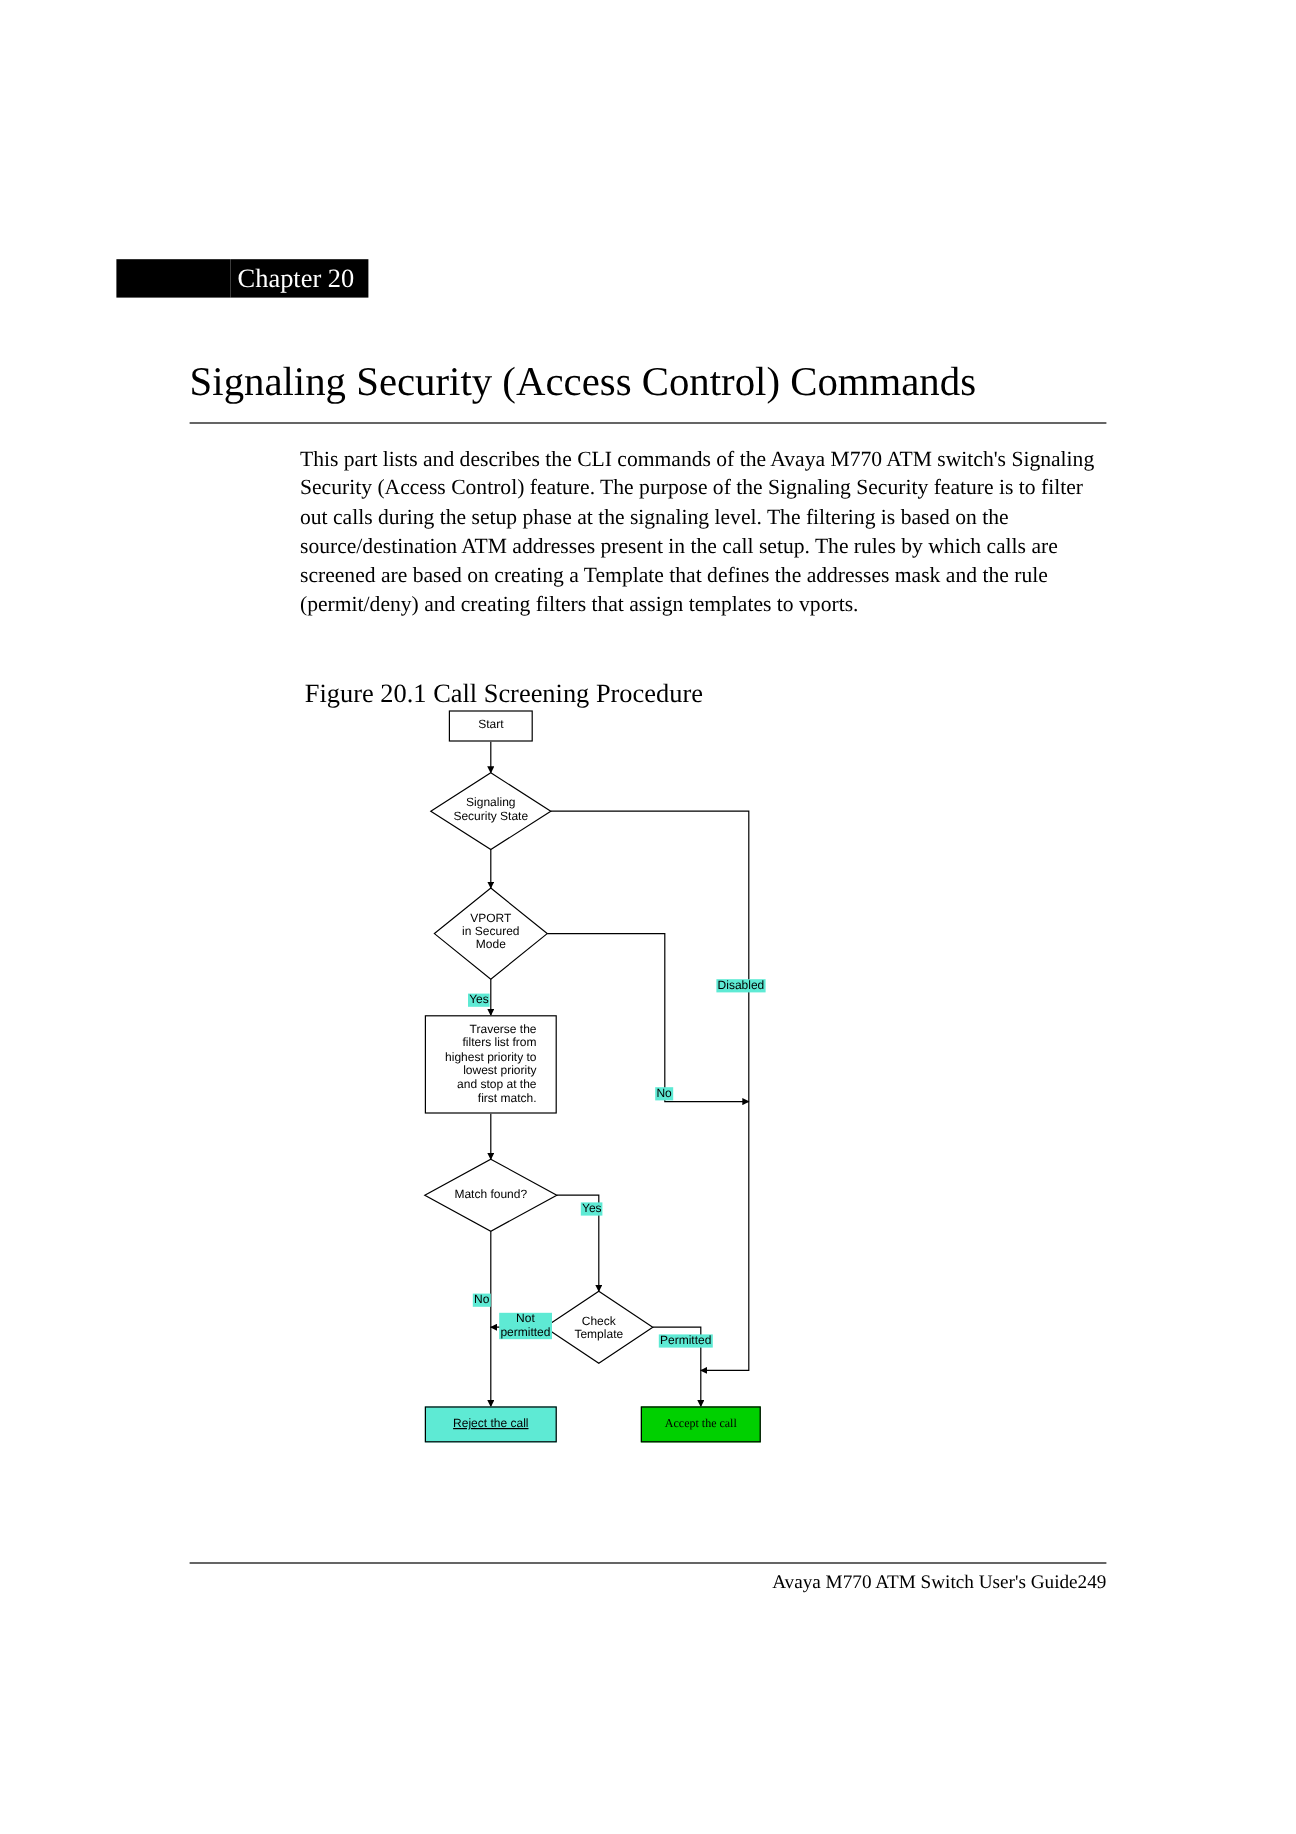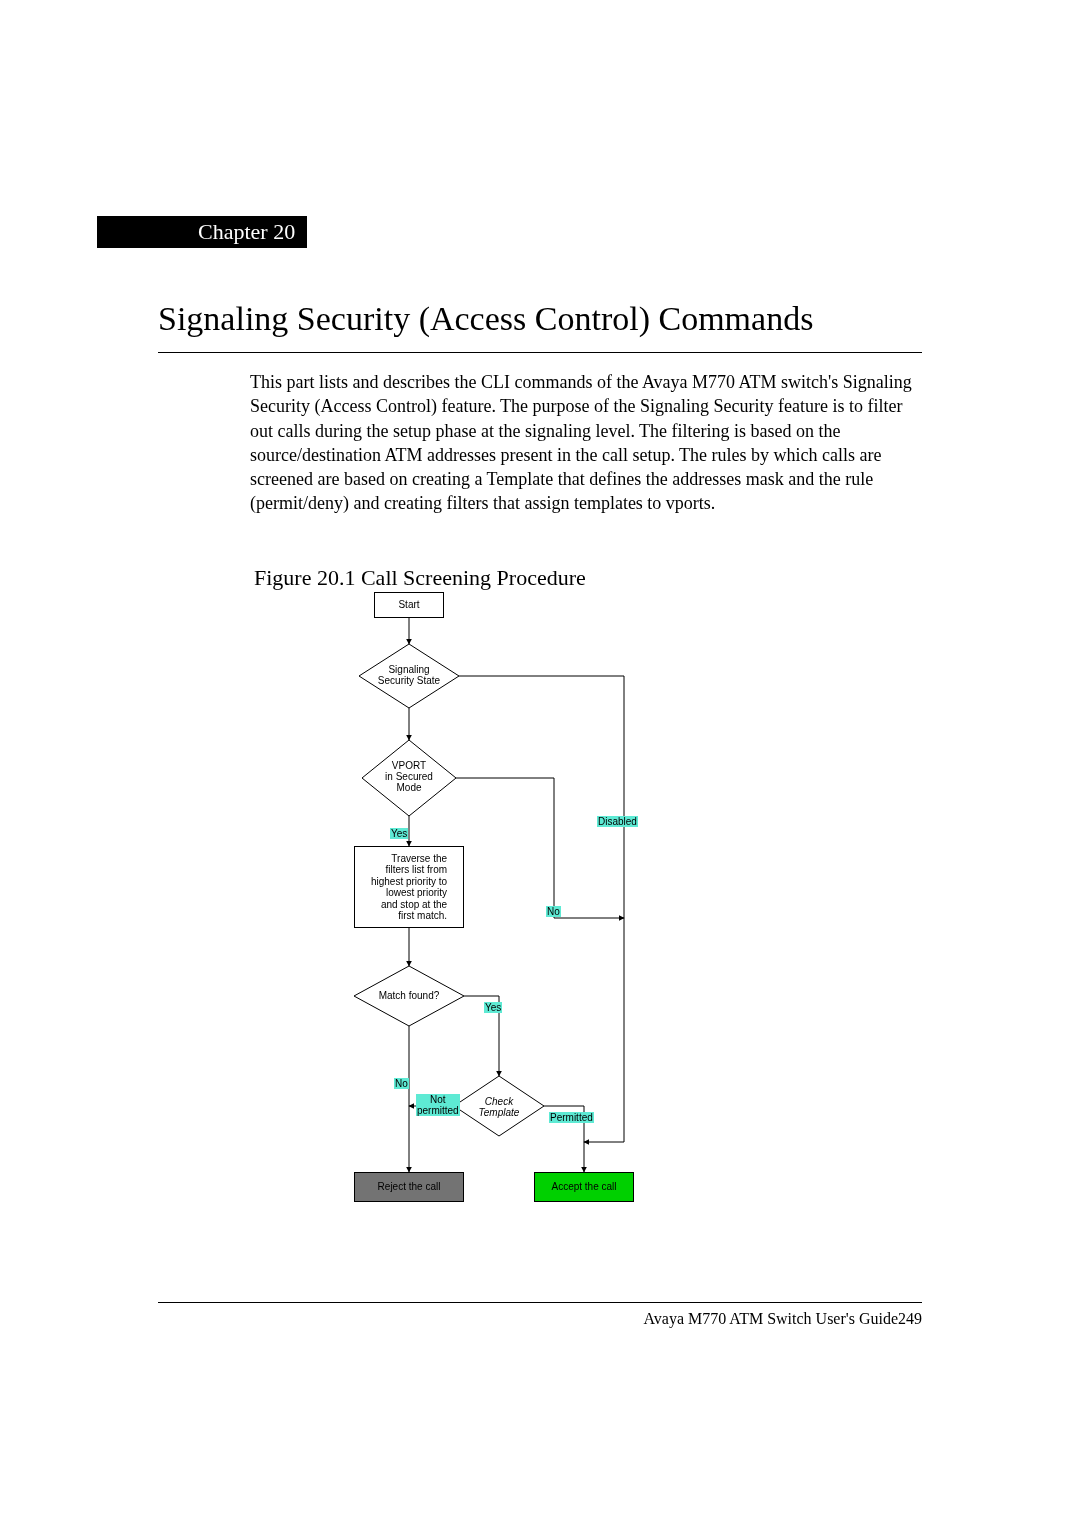--- a/index.html
+++ b/index.html
@@ -96,21 +96,21 @@
     text-align: right;
     display: flex;
     align-items: center;
     justify-content: center;
     line-height: 1.15;
   }
   .rect {
     border: 1px solid #000;
     background: #fff;
   }
-  .red  { background: #737373; border: 1px solid #000; }
+  .red  { background: #5eead4; border: 1px solid #000; text-decoration: underline; }
   .green{ background: #00d000; border: 1px solid #000; }
   .diamond-label {
     position: absolute;
     text-align: center;
     line-height: 1.1;
     pointer-events: none;
   }
   .edge-label {
     position: absolute;
     font-size: 10px;
@@ -186,26 +186,26 @@
 
     <div class="node rect" style="left:30px; top:258px; width:110px; height:82px; white-space:pre;">Traverse the
 filters list from
 highest priority to
 lowest priority
 and stop at the
 first match.</div>
 
     <div class="diamond-label" style="left:45px; top:402px; width:80px;">Match found?</div>
 
-    <div class="diamond-label" style="left:145px; top:508px; width:60px; white-space:pre;font-style:italic;">Check
+    <div class="diamond-label" style="left:145px; top:508px; width:60px; white-space:pre;">Check
 Template</div>
 
     <div class="node red" style="left:30px; top:584px; width:110px; height:30px;">Reject the call</div>
 
-    <div class="node green" style="left:210px; top:584px; width:100px; height:30px;">Accept the call</div>
+    <div class="node green" style="left:210px; top:584px; width:100px; height:30px;font-family:Liberation Serif, serif;">Accept the call</div>
 
     <div class="edge-label" style="left:273px; top:228px;">Disabled</div>
     <div class="edge-label" style="left:66px; top:240px;">Yes</div>
     <div class="edge-label" style="left:222px; top:318px;">No</div>
     <div class="edge-label" style="left:160px; top:414px;">Yes</div>
     <div class="edge-label" style="left:70px; top:490px;">No</div>
     <div class="edge-label" style="left:92px; top:506px; white-space:pre; text-align:center;">Not
 permitted</div>
     <div class="edge-label" style="left:225px; top:524px;">Permitted</div>
   </div>

